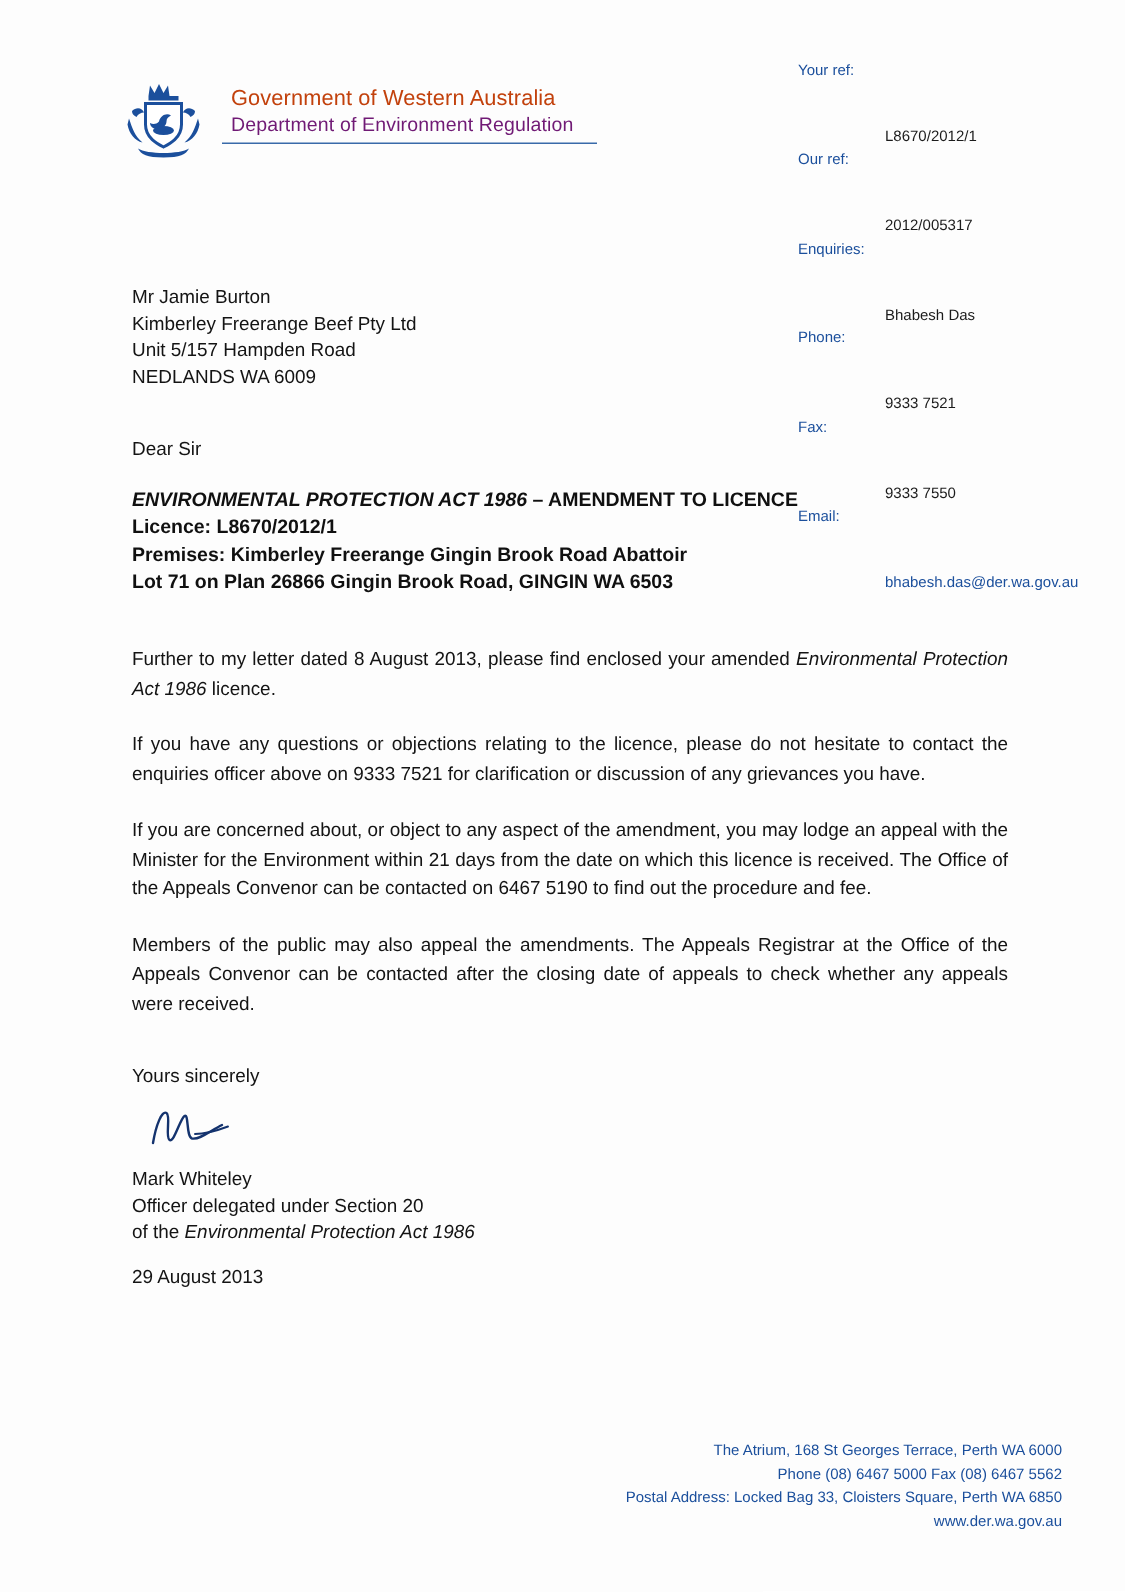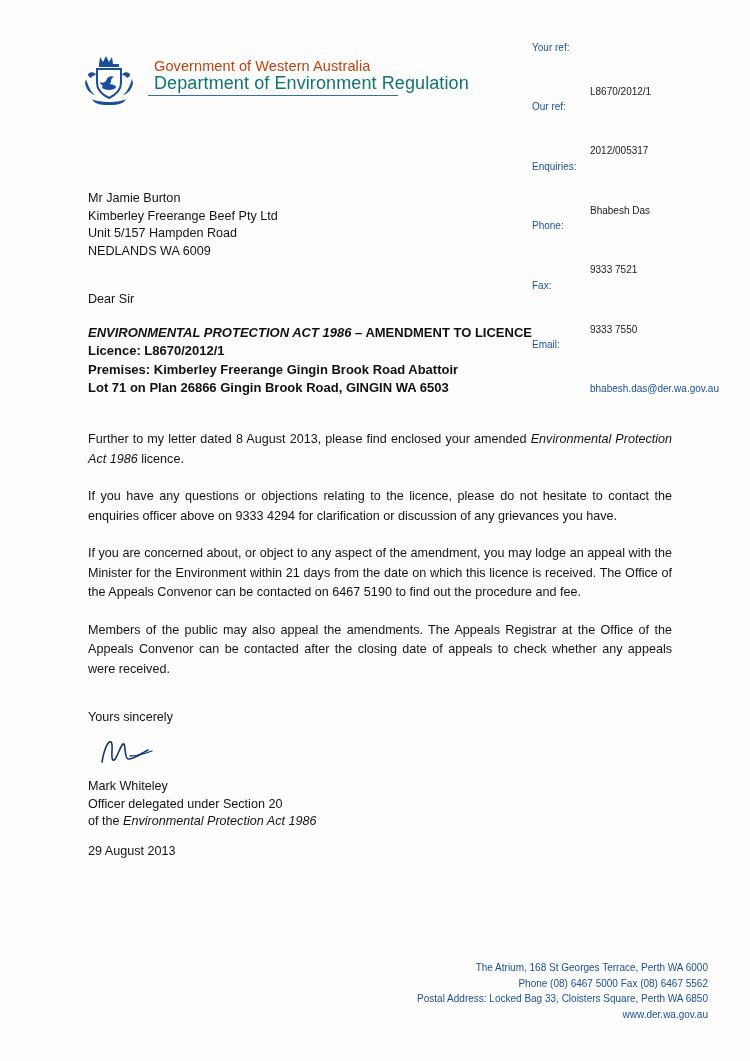--- a/index.html
+++ b/index.html
@@ -42,22 +42,22 @@
     margin-left: 14px;
     padding-top: 8px;
   }
   .gov-line1 {
     font-size: 14.5px;
     color: #c2410c;
     letter-spacing: 0.1px;
     line-height: 17px;
   }
   .gov-line2 {
-    font-size: 18px;
-    color: #0f766e;
+    font-size: 13px;
+    color: #701a75;
     letter-spacing: 0.1px;
     line-height: 16px;
   }
   .rule-under-head {
     position: absolute;
     left: 148px;
     top: 95px;
     width: 250px;
     height: 1px;
     background: #16509a;
@@ -259,21 +259,21 @@
     <div>
       <span class="it">ENVIRONMENTAL PROTECTION ACT 1986</span><span> – AMENDMENT TO LICENCE</span>
     </div>
     <div>Licence: L8670/2012/1</div>
     <div>Premises: Kimberley Freerange Gingin Brook Road Abattoir</div>
     <div>Lot 71 on Plan 26866 Gingin Brook Road, GINGIN WA 6503</div>
   </div>
 
   <div class="body">
     <p><span>Further to my letter dated 8 August 2013, please find enclosed your amended </span><span class="it">Environmental Protection Act 1986</span><span> licence.</span></p>
-    <p>If you have any questions or objections relating to the licence, please do not hesitate to contact the enquiries officer above on 9333 4294 for clarification or discussion of any grievances you have.</p>
+    <p>If you have any questions or objections relating to the licence, please do not hesitate to contact the enquiries officer above on 9333 7521 for clarification or discussion of any grievances you have.</p>
     <p>If you are concerned about, or object to any aspect of the amendment, you may lodge an appeal with the Minister for the Environment within 21 days from the date on which this licence is received.  The Office of the Appeals Convenor can be contacted on 6467 5190 to find out the procedure and fee.</p>
     <p>Members of the public may also appeal the amendments.  The Appeals Registrar at the Office of the Appeals Convenor can be contacted after the closing date of appeals to check whether any appeals were received.</p>
   </div>
 
   <div class="signoff">Yours sincerely</div>
 
   <div class="signature">
     <svg width="80" height="36" viewBox="0 0 80 36" xmlns="http://www.w3.org/2000/svg">
       <path d="M6 30 C8 18, 12 8, 15 10 C18 12, 14 26, 17 28 C20 30, 24 14, 27 12 C30 10, 28 26, 32 27 C37 28, 44 22, 52 18" fill="none" stroke="#14336e" stroke-width="1.6" stroke-linecap="round"></path>
       <path d="M34 24 C40 24, 48 22, 56 19" fill="none" stroke="#14336e" stroke-width="1.3" stroke-linecap="round"></path>

